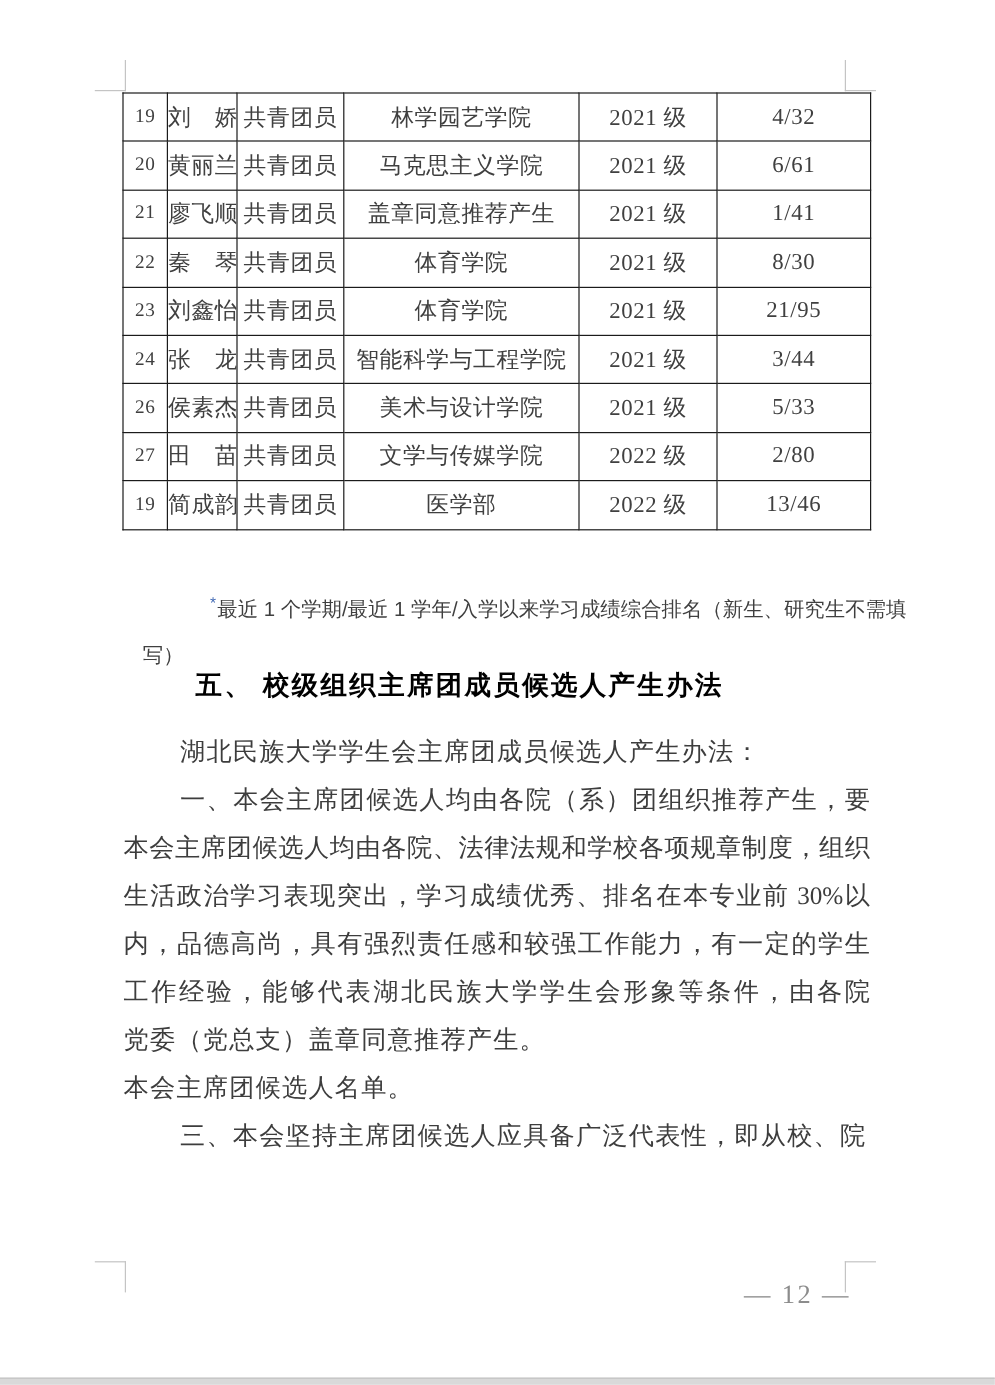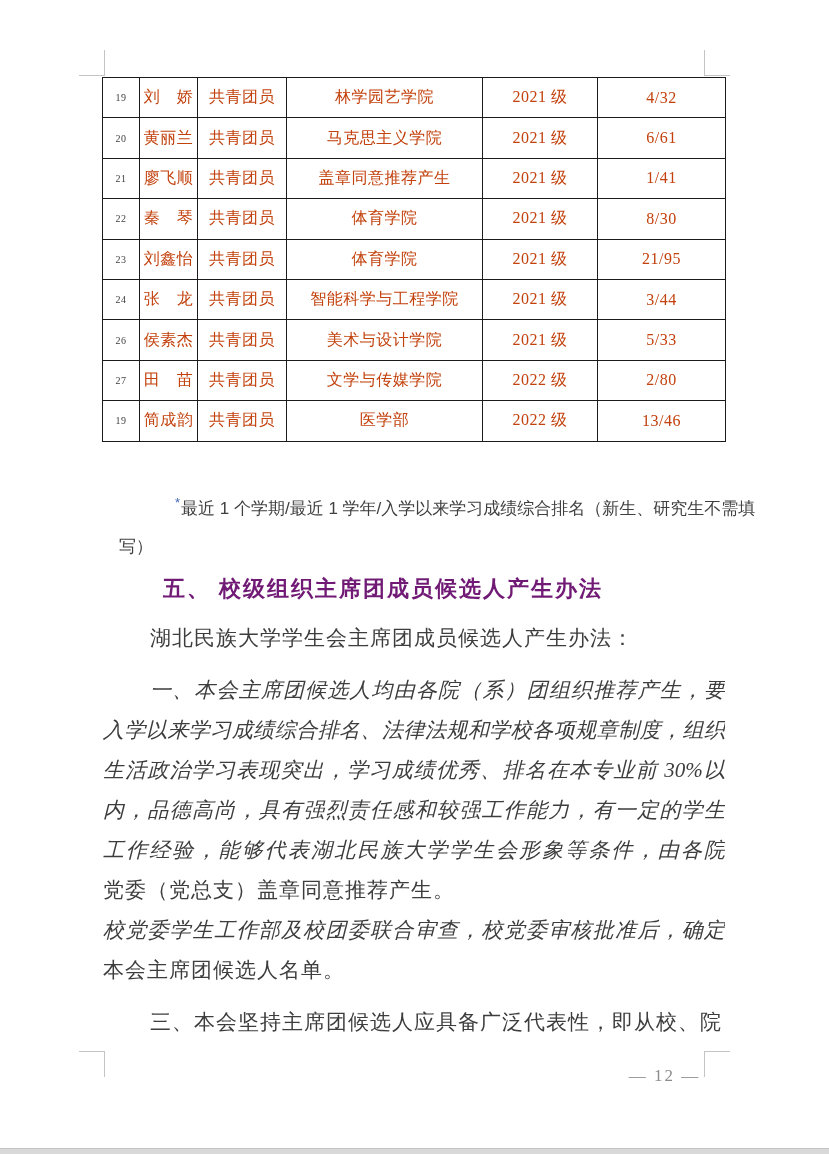--- a/index.html
+++ b/index.html
@@ -18,59 +18,59 @@
 
   
   table.roster {
     position:absolute; left:102px; top:77px;
     border-collapse:collapse; table-layout:fixed; width:623px;
   }
   table.roster td {
     border:1.5px solid #1b1b1b;
     height:39.4px; padding:0;
     text-align:center; vertical-align:middle;
-    font-size:16px; color:#c2410c; letter-spacing:0.5px;
+    font-size:19px; color:#404040; letter-spacing:0.5px;
     overflow:hidden; white-space:nowrap;
   }
-  table.roster td.num { font-size:10px; color:#3f3f3f; }
+  table.roster td.num { font-size:16px; color:#3f3f3f; }
 
   
   .footnote {
     position:absolute; left:119px; top:484px; width:625px;
     font-family:"Liberation Sans", sans-serif;
     font-size:17px; color:#3f3f3f; line-height:38px;
   }
   .footnote .fl1 { padding-left:56px; white-space:nowrap; }
   .footnote sup { font-size:13px; color:#4169b4; vertical-align:super; margin-right:1px; }
 
   
   .section-heading {
-    position:absolute; left:103px; top:574px; width:625px;
+    position:absolute; left:103px; top:556px; width:625px;
     padding-left:60px; box-sizing:border-box;
     font-family:"Liberation Sans", sans-serif;
-    font-size:22px; font-weight:700; color:#701a75;
+    font-size:22px; font-weight:700; color:#000000;
     letter-spacing:2px; line-height:30px; white-space:nowrap;
   }
 
   
   .bodytext {
     position:absolute; left:103px; top:606px; width:622px;
     font-size:21px; color:#3d3d3d;
   }
   .bodyline {
     height:40px; line-height:40px;
     letter-spacing:1px; white-space:normal; overflow:hidden;
   }
-  .bodyline.just { text-align:justify; text-align-last:justify; text-justify:inter-character; letter-spacing:0;font-style:italic; }
-  .bodyline.first { text-indent:47px;margin-top:12px; }
+  .bodyline.just { text-align:justify; text-align-last:justify; text-justify:inter-character; letter-spacing:0; }
+  .bodyline.first { text-indent:47px; }
 
   
   .page-number {
     position:absolute; left:612px; top:1066px; width:105px;
-    text-align:center; font-size:17px; color:#8c8c8c; letter-spacing:2px;
+    text-align:center; font-size:22px; color:#8c8c8c; letter-spacing:2px;
   }
 
   
   .page-edge {
     position:absolute; left:0; right:0; bottom:0; height:5px;
     background:#d9d9d9; border-top:1px solid #c3c3c3;
   }
 </style>
 </head>
 <body>
@@ -168,25 +168,24 @@
 <div class="footnote">
   <div class="fl1"><sup>*</sup><span>最近 1 个学期/最近 1 学年/入学以来学习成绩综合排名（新生、研究生不需填</span></div>
   <div class="fl2">写）</div>
 </div>
 
 <div class="section-heading">五、 校级组织主席团成员候选人产生办法</div>
 
 <div class="bodytext" id="body-text">
     <div class="bodyline first">湖北民族大学学生会主席团成员候选人产生办法：</div>
     <div class="bodyline first just">一、本会主席团候选人均由各院（系）团组织推荐产生，要</div>
-    <div class="bodyline just">入学以来学习成绩综合排名、法律法规和学校各项规章制度，组织</div>
+    <div class="bodyline just">本会主席团候选人均由各院、法律法规和学校各项规章制度，组织</div>
     <div class="bodyline just">生活政治学习表现突出，学习成绩优秀、排名在本专业前 30%以</div>
     <div class="bodyline just">内，品德高尚，具有强烈责任感和较强工作能力，有一定的学生</div>
     <div class="bodyline just">工作经验，能够代表湖北民族大学学生会形象等条件，由各院（部）</div>
     <div class="bodyline">党委（党总支）盖章同意推荐产生。</div>
-    <div class="bodyline just">校党委学生工作部及校团委联合审查，校党委审核批准后，确定</div>
     <div class="bodyline">本会主席团候选人名单。</div>
     <div class="bodyline first">三、本会坚持主席团候选人应具备广泛代表性，即从校、院</div>
   </div>
 
 <div class="page-number">— 12 —</div>
 
 <div class="page-edge"></div>
 
 </body></html>

